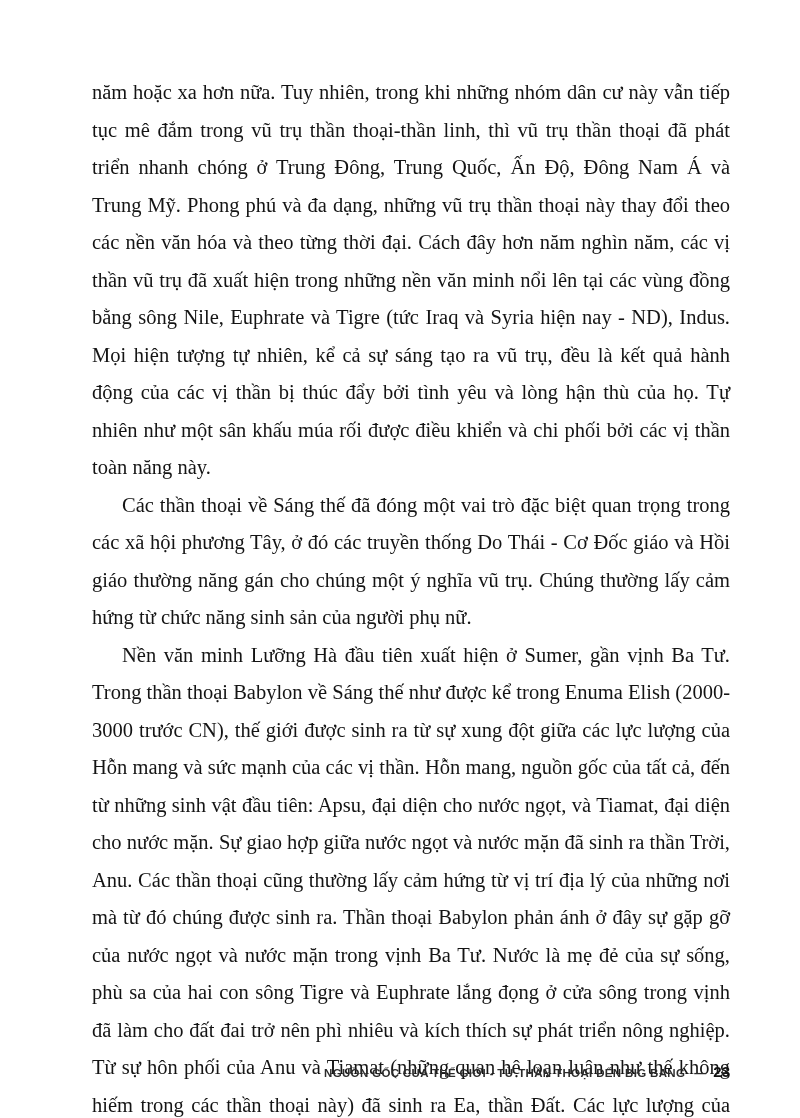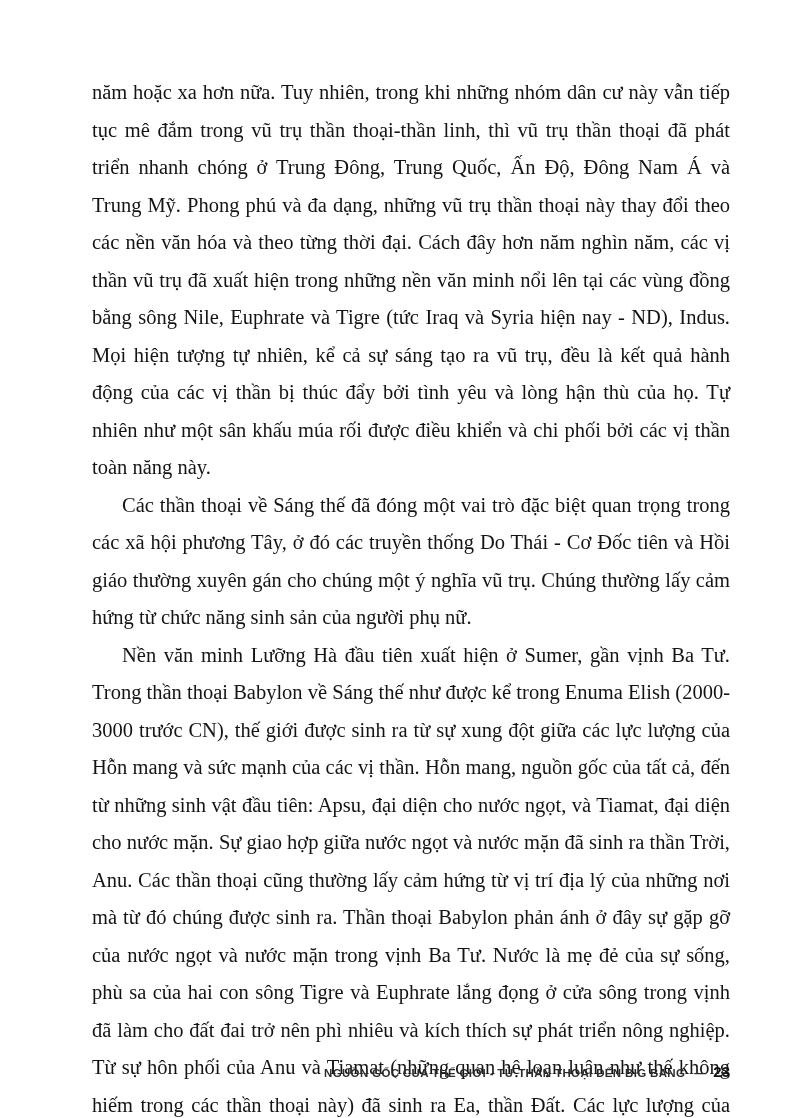--- a/index.html
+++ b/index.html
@@ -71,21 +71,21 @@
 
 <div class="page">
 
   <div class="body-text">
 
     <p class="para">
       <span>năm hoặc xa hơn nữa. Tuy nhiên, trong khi những nhóm dân cư này vẫn tiếp tục mê đắm trong vũ trụ thần thoại-thần linh, thì vũ trụ thần thoại đã phát triển nhanh chóng ở Trung Đông, Trung Quốc, Ấn Độ, Đông Nam Á và Trung Mỹ. Phong phú và đa dạng, những vũ trụ thần thoại này thay đổi theo các nền văn hóa và theo từng thời đại. Cách đây hơn năm nghìn năm, các vị thần vũ trụ đã xuất hiện trong những nền văn minh nổi lên tại các vùng đồng bằng sông Nile, Euphrate và Tigre (tức Iraq và Syria hiện nay - ND), Indus. Mọi hiện tượng tự nhiên, kể cả sự sáng tạo ra vũ trụ, đều là kết quả hành động của các vị thần bị thúc đẩy bởi tình yêu và lòng hận thù của họ. Tự nhiên như một sân khấu múa rối được điều khiển và chi phối bởi các vị thần toàn năng này.</span>
     </p>
 
     <p class="para indent">
-      <span>Các thần thoại về Sáng thế đã đóng một vai trò đặc biệt quan trọng trong các xã hội phương Tây, ở đó các truyền thống Do Thái - Cơ Đốc tiên và Hồi giáo thường xuyên gán cho chúng một ý nghĩa vũ trụ. Chúng thường lấy cảm hứng từ chức năng sinh sản của người phụ nữ.</span>
+      <span>Các thần thoại về Sáng thế đã đóng một vai trò đặc biệt quan trọng trong các xã hội phương Tây, ở đó các truyền thống Do Thái - Cơ Đốc giáo và Hồi giáo thường năng gán cho chúng một ý nghĩa vũ trụ. Chúng thường lấy cảm hứng từ chức năng sinh sản của người phụ nữ.</span>
     </p>
 
     <p class="para indent">
       <span>Nền văn minh Lưỡng Hà đầu tiên xuất hiện ở Sumer, gần vịnh Ba Tư. Trong thần thoại Babylon về Sáng thế như được kể trong </span><span class="italic">Enuma Elish</span><span> (2000-3000 trước CN), thế giới được sinh ra từ sự xung đột giữa các lực lượng của Hỗn mang và sức mạnh của các vị thần. Hỗn mang, nguồn gốc của tất cả, đến từ những sinh vật đầu tiên: Apsu, đại diện cho nước ngọt, và Tiamat, đại diện cho nước mặn. Sự giao hợp giữa nước ngọt và nước mặn đã sinh ra thần Trời, Anu. Các thần thoại cũng thường lấy cảm hứng từ vị trí địa lý của những nơi mà từ đó chúng được sinh ra. Thần thoại Babylon phản ánh ở đây sự gặp gỡ của nước ngọt và nước mặn trong vịnh Ba Tư. Nước là mẹ đẻ của sự sống, phù sa của hai con sông Tigre và Euphrate lắng đọng ở cửa sông trong vịnh đã làm cho đất đai trở nên phì nhiêu và kích thích sự phát triển nông nghiệp. Từ sự hôn phối của Anu và Tiamat (những quan hệ loạn luân như thế không hiếm trong các thần thoại này) đã sinh ra Ea, thần Đất. Các lực lượng của Hỗn mang đã dần bị khuất</span>
     </p>
 
   </div>
 
   <div class="footer">
     <span class="footer-title">NGUỒN GỐC CỦA THẾ GIỚI - TỪ THẦN THOẠI ĐẾN BIG BANG</span>

